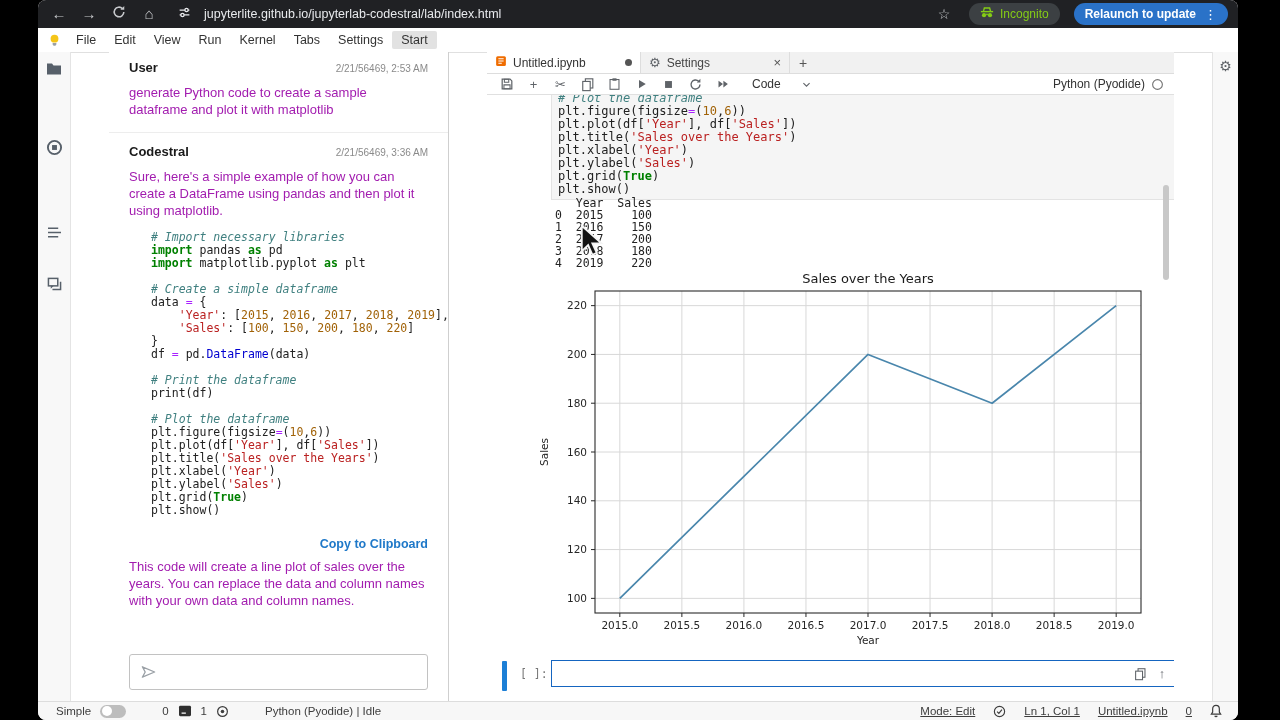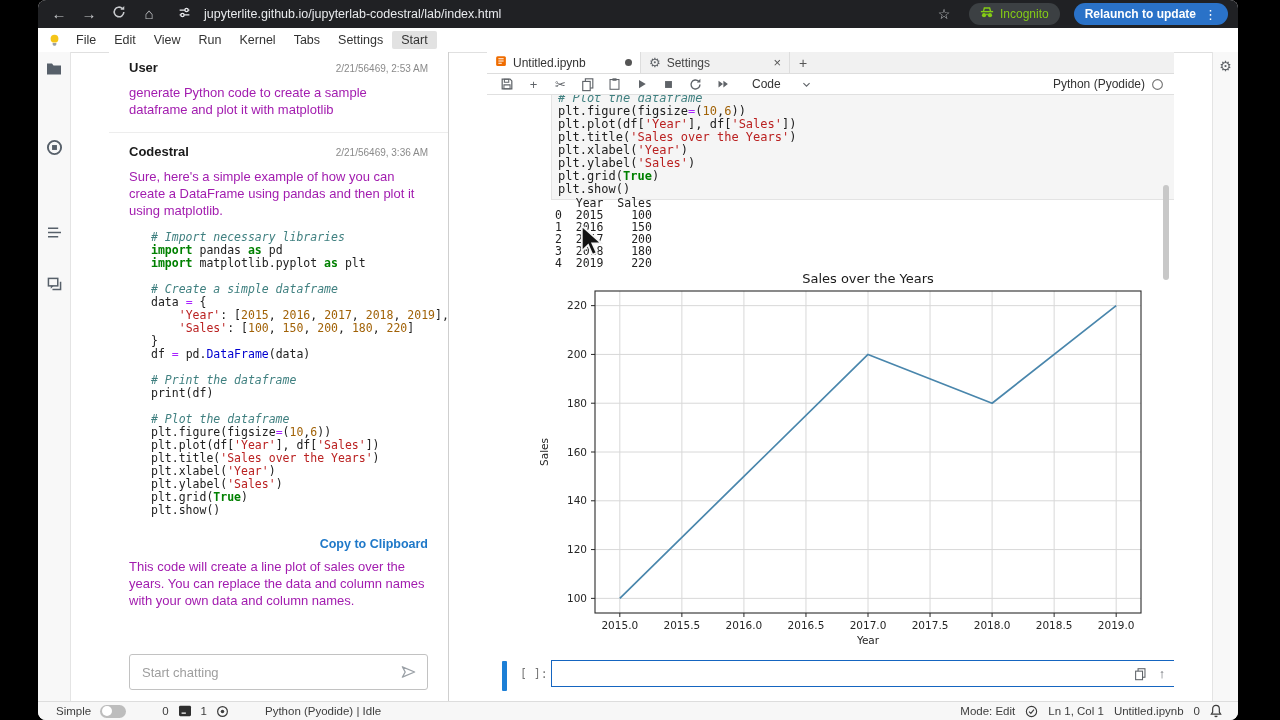--- a/index.html
+++ b/index.html
@@ -76,21 +76,21 @@
   .editor2 span{width:22px;display:inline-flex;justify-content:center;color:#5f6368;font-size:13px;}
   .editor2 span[data-name="move-down-icon"]{color:#c3c3c3;}
   .nbscroll{position:absolute;right:5px;top:90px;width:6px;height:95px;background:#c8c8c8;border-radius:3px;}
   .rightstrip{width:25px;background:#f8f8f8;border-left:1px solid #e4e4e4;display:flex;flex-direction:column;align-items:center;padding-top:6px;}
   .rightstrip .g{font-size:14px;color:#5f6368;}
   
   .statusbar{position:absolute;left:0;right:0;bottom:0;height:18px;background:#f7f7f7;border-top:1px solid #ddd;display:flex;align-items:center;font-size:11.5px;color:#3d3d3d;padding:0 16px 0 18px;gap:9px;}
   .toggle{width:26px;height:13px;background:#bdbdbd;border-radius:7px;position:relative;}
   .toggle::after{content:"";position:absolute;left:1.5px;top:1.5px;width:10px;height:10px;border-radius:50%;background:#fff;}
   .sb-gap{width:18px;}
-  .sb-right{margin-left:auto;display:flex;align-items:center;gap:10px;}
+  .sb-right{margin-left:auto;display:flex;align-items:center;gap:18px;text-decoration:underline;}
   .sbi{display:inline-flex;color:#3d3d3d;}
   .cursor{position:absolute;left:577px;top:224px;z-index:99;}
   .g{font-family:"DejaVu Sans",sans-serif;}
 </style>
 </head>
 <body>
 
 <div class="window" data-name="browser-window">
 
   <div class="chrome" data-name="browser-chrome-bar">
@@ -190,21 +190,20 @@
             <span class="author" data-name="message-author">Codestral</span>
             <span class="time" data-name="message-timestamp">2/21/56469, 3:36 AM</span>
           </div>
           <div class="msg-text" data-name="message-text">Sure, here's a simple example of how you can create a DataFrame using pandas and then plot it using matplotlib.</div>
           <div id="chat-code" class="codeblock" data-name="chat-code-block"><div><span class="cm"># Import necessary libraries</span></div><div><span class="kw">import</span> pandas <span class="kw">as</span> pd</div><div><span class="kw">import</span> matplotlib.pyplot <span class="kw">as</span> plt</div><div>&nbsp;</div><div><span class="cm"># Create a simple dataframe</span></div><div>data <span class="op">=</span> {</div><div>    <span class="st">'Year'</span>: [<span class="nu">2015</span>, <span class="nu">2016</span>, <span class="nu">2017</span>, <span class="nu">2018</span>, <span class="nu">2019</span>],</div><div>    <span class="st">'Sales'</span>: [<span class="nu">100</span>, <span class="nu">150</span>, <span class="nu">200</span>, <span class="nu">180</span>, <span class="nu">220</span>]</div><div>}</div><div>df <span class="op">=</span> pd.<span class="cl">DataFrame</span>(data)</div><div>&nbsp;</div><div><span class="cm"># Print the dataframe</span></div><div>print(df)</div><div>&nbsp;</div><div><span class="cm"># Plot the dataframe</span></div><div>plt.figure(figsize<span class="op">=</span>(<span class="nu">10</span>,<span class="nu">6</span>))</div><div>plt.plot(df[<span class="st">'Year'</span>], df[<span class="st">'Sales'</span>])</div><div>plt.title(<span class="st">'Sales over the Years'</span>)</div><div>plt.xlabel(<span class="st">'Year'</span>)</div><div>plt.ylabel(<span class="st">'Sales'</span>)</div><div>plt.grid(<span class="kw">True</span>)</div><div>plt.show()</div></div>
           <span class="copy-link" data-name="copy-to-clipboard-link">Copy to Clipboard</span>
           <div class="msg-text" style="margin-top:4px;" data-name="message-text">This code will create a line plot of sales over the years. You can replace the data and column names with your own data and column names.</div>
         </div>
       </div>
       <div class="chat-input" data-name="chat-input-box">
-        <input data-name="chat-input" placeholder="Start chatting" style="">
         <span class="send" data-name="send-icon">
             <svg width="17" height="14" viewBox="0 0 18 14">
               <path d="M2.5 12.5 15.5 7 2.5 1.5 5.5 7z" fill="none" stroke="currentColor" stroke-width="1.4" stroke-linejoin="round"></path>
             </svg>
           </span>
       </div>
     </div>
 
     <div class="nbpanel" data-name="notebook-panel">
       <div class="tabbar" data-name="tab-bar">

